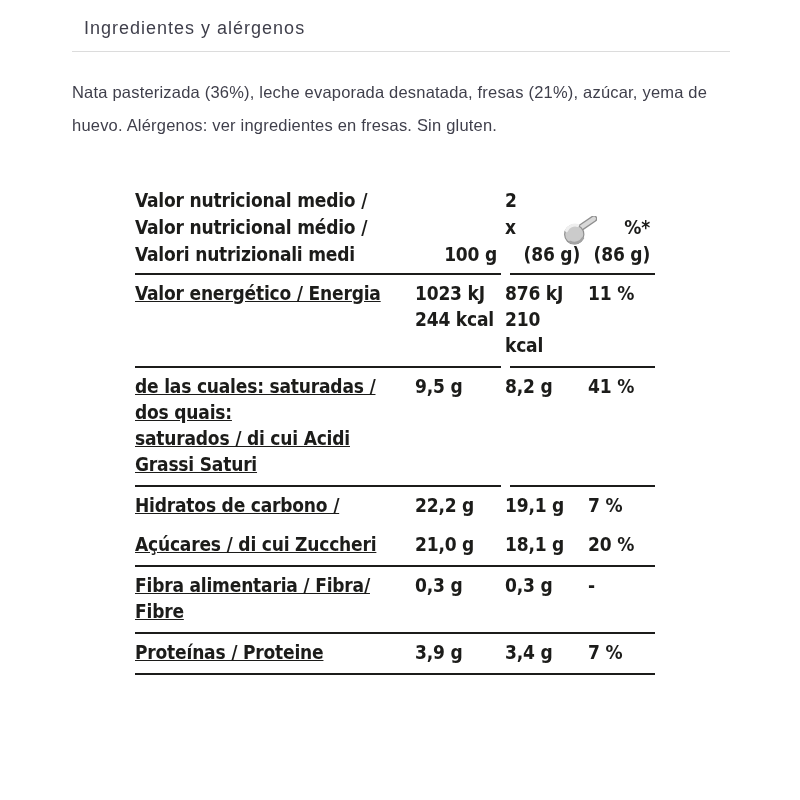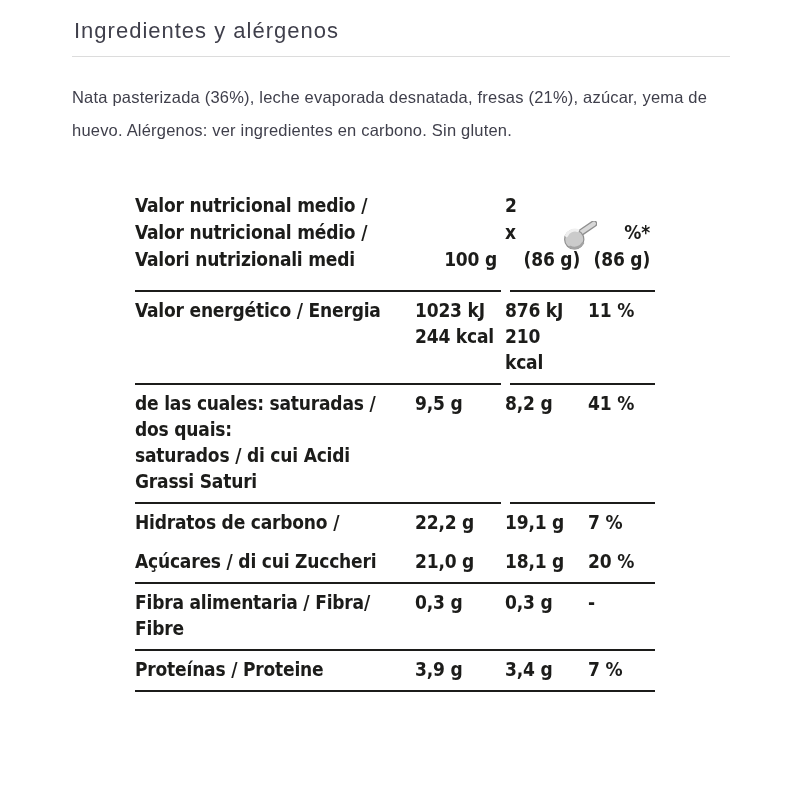--- a/index.html
+++ b/index.html
@@ -1,67 +1,67 @@
 <!DOCTYPE html>
 <html><head>
 <meta charset="utf-8">
 <style>
   html,body{margin:0;padding:0;background:#ffffff;}
   body{width:800px;height:800px;overflow:hidden;font-family:"Liberation Sans","DejaVu Sans",sans-serif;}
   .page{padding:18px 70px 0 72px;}
 
   .section-title{
-    font-size:22px;font-weight:400;color:#3f3f4b;
-    letter-spacing:1px;margin:0 0 12px 2px;
+    font-size:18px;font-weight:400;color:#3f3f4b;
+    letter-spacing:1px;margin:0 0 12px 12px;
   }
   .rule{border:none;border-top:1px solid #dcdcdc;margin:0;}
 
   .ingredients{
     font-size:16.5px;color:#3f3f4b;line-height:33px;
     letter-spacing:0.2px;margin:24px 0 0 0;max-width:660px;
   }
   .ingredients b{font-weight:400;margin-top:20px;}
 
   
   .nutri{
     margin:45px 0 0 63px;width:520px;color:#1c1c1a;
     font-family:"DejaVu Sans","Liberation Sans",sans-serif;
     font-stretch:condensed;font-weight:700;letter-spacing:-0.2px;
   }
   .t-header,.t-row{display:grid;grid-template-columns:280px 90px 83px 67px;}
-  .t-header{padding-bottom:17px;}
+  .t-header{padding-bottom:5px;}
   .hl{display:flex;flex-direction:column;justify-content:flex-end;font-size:19px;line-height:27px;}
   .hc{display:flex;flex-direction:column;justify-content:flex-end;align-items:flex-end;font-size:19px;line-height:27px;}
   .hc.c1{padding-right:8px;}
   .hc.c2{padding-right:8px;}
   .hc.c3{padding-right:5px;}
   .servline{display:flex;align-items:flex-end;margin-right:-17px;gap:28px;}
   .servline svg{margin:0 0 -4px 1px;display:block;}
 
   .hr.full{height:2px;background:#1c1c1a;}
   .hr.split{display:flex;gap:9px;}
   .hr.split .seg{height:2px;background:#1c1c1a;}
   .hr.split .seg.l{width:366px;}
   .hr.split .seg.r{flex:1;}
 
   .t-row{padding:5px 0 8px;font-size:19px;line-height:26px;}
-  .cell.label{text-align:left;padding-right:4px;}
+  .cell.label{text-align:left;padding-right:4px;text-decoration:underline;}
   .cell.num{text-align:left;padding-right:8px;}
   .cell.pct{padding-right:5px;}
   .cell.pct.dash{padding-right:18px;}
 </style>
 </head>
 <body>
 
 <div class="page">
 
   <h2 class="section-title">Ingredientes y alérgenos</h2>
   <hr class="rule">
 
-  <p class="ingredients"><b>Nata</b><span> pasterizada (36%), </span><b>leche</b><span> evaporada desnatada, fresas (21%), azúcar, yema de </span><b>huevo</b><span>. Alérgenos: ver ingredientes en carbono. Sin gluten.</span></p>
+  <p class="ingredients"><b>Nata</b><span> pasterizada (36%), </span><b>leche</b><span> evaporada desnatada, fresas (21%), azúcar, yema de </span><b>huevo</b><span>. Alérgenos: ver ingredientes en fresas. Sin gluten.</span></p>
 
   <div class="nutri">
 
     <div class="t-header">
       <div class="hl">
         <span>Valor nutricional medio /</span>
         <span>Valor nutricional médio /</span>
         <span>Valori nutrizionali medi</span>
       </div>
       <div class="hc c1">

